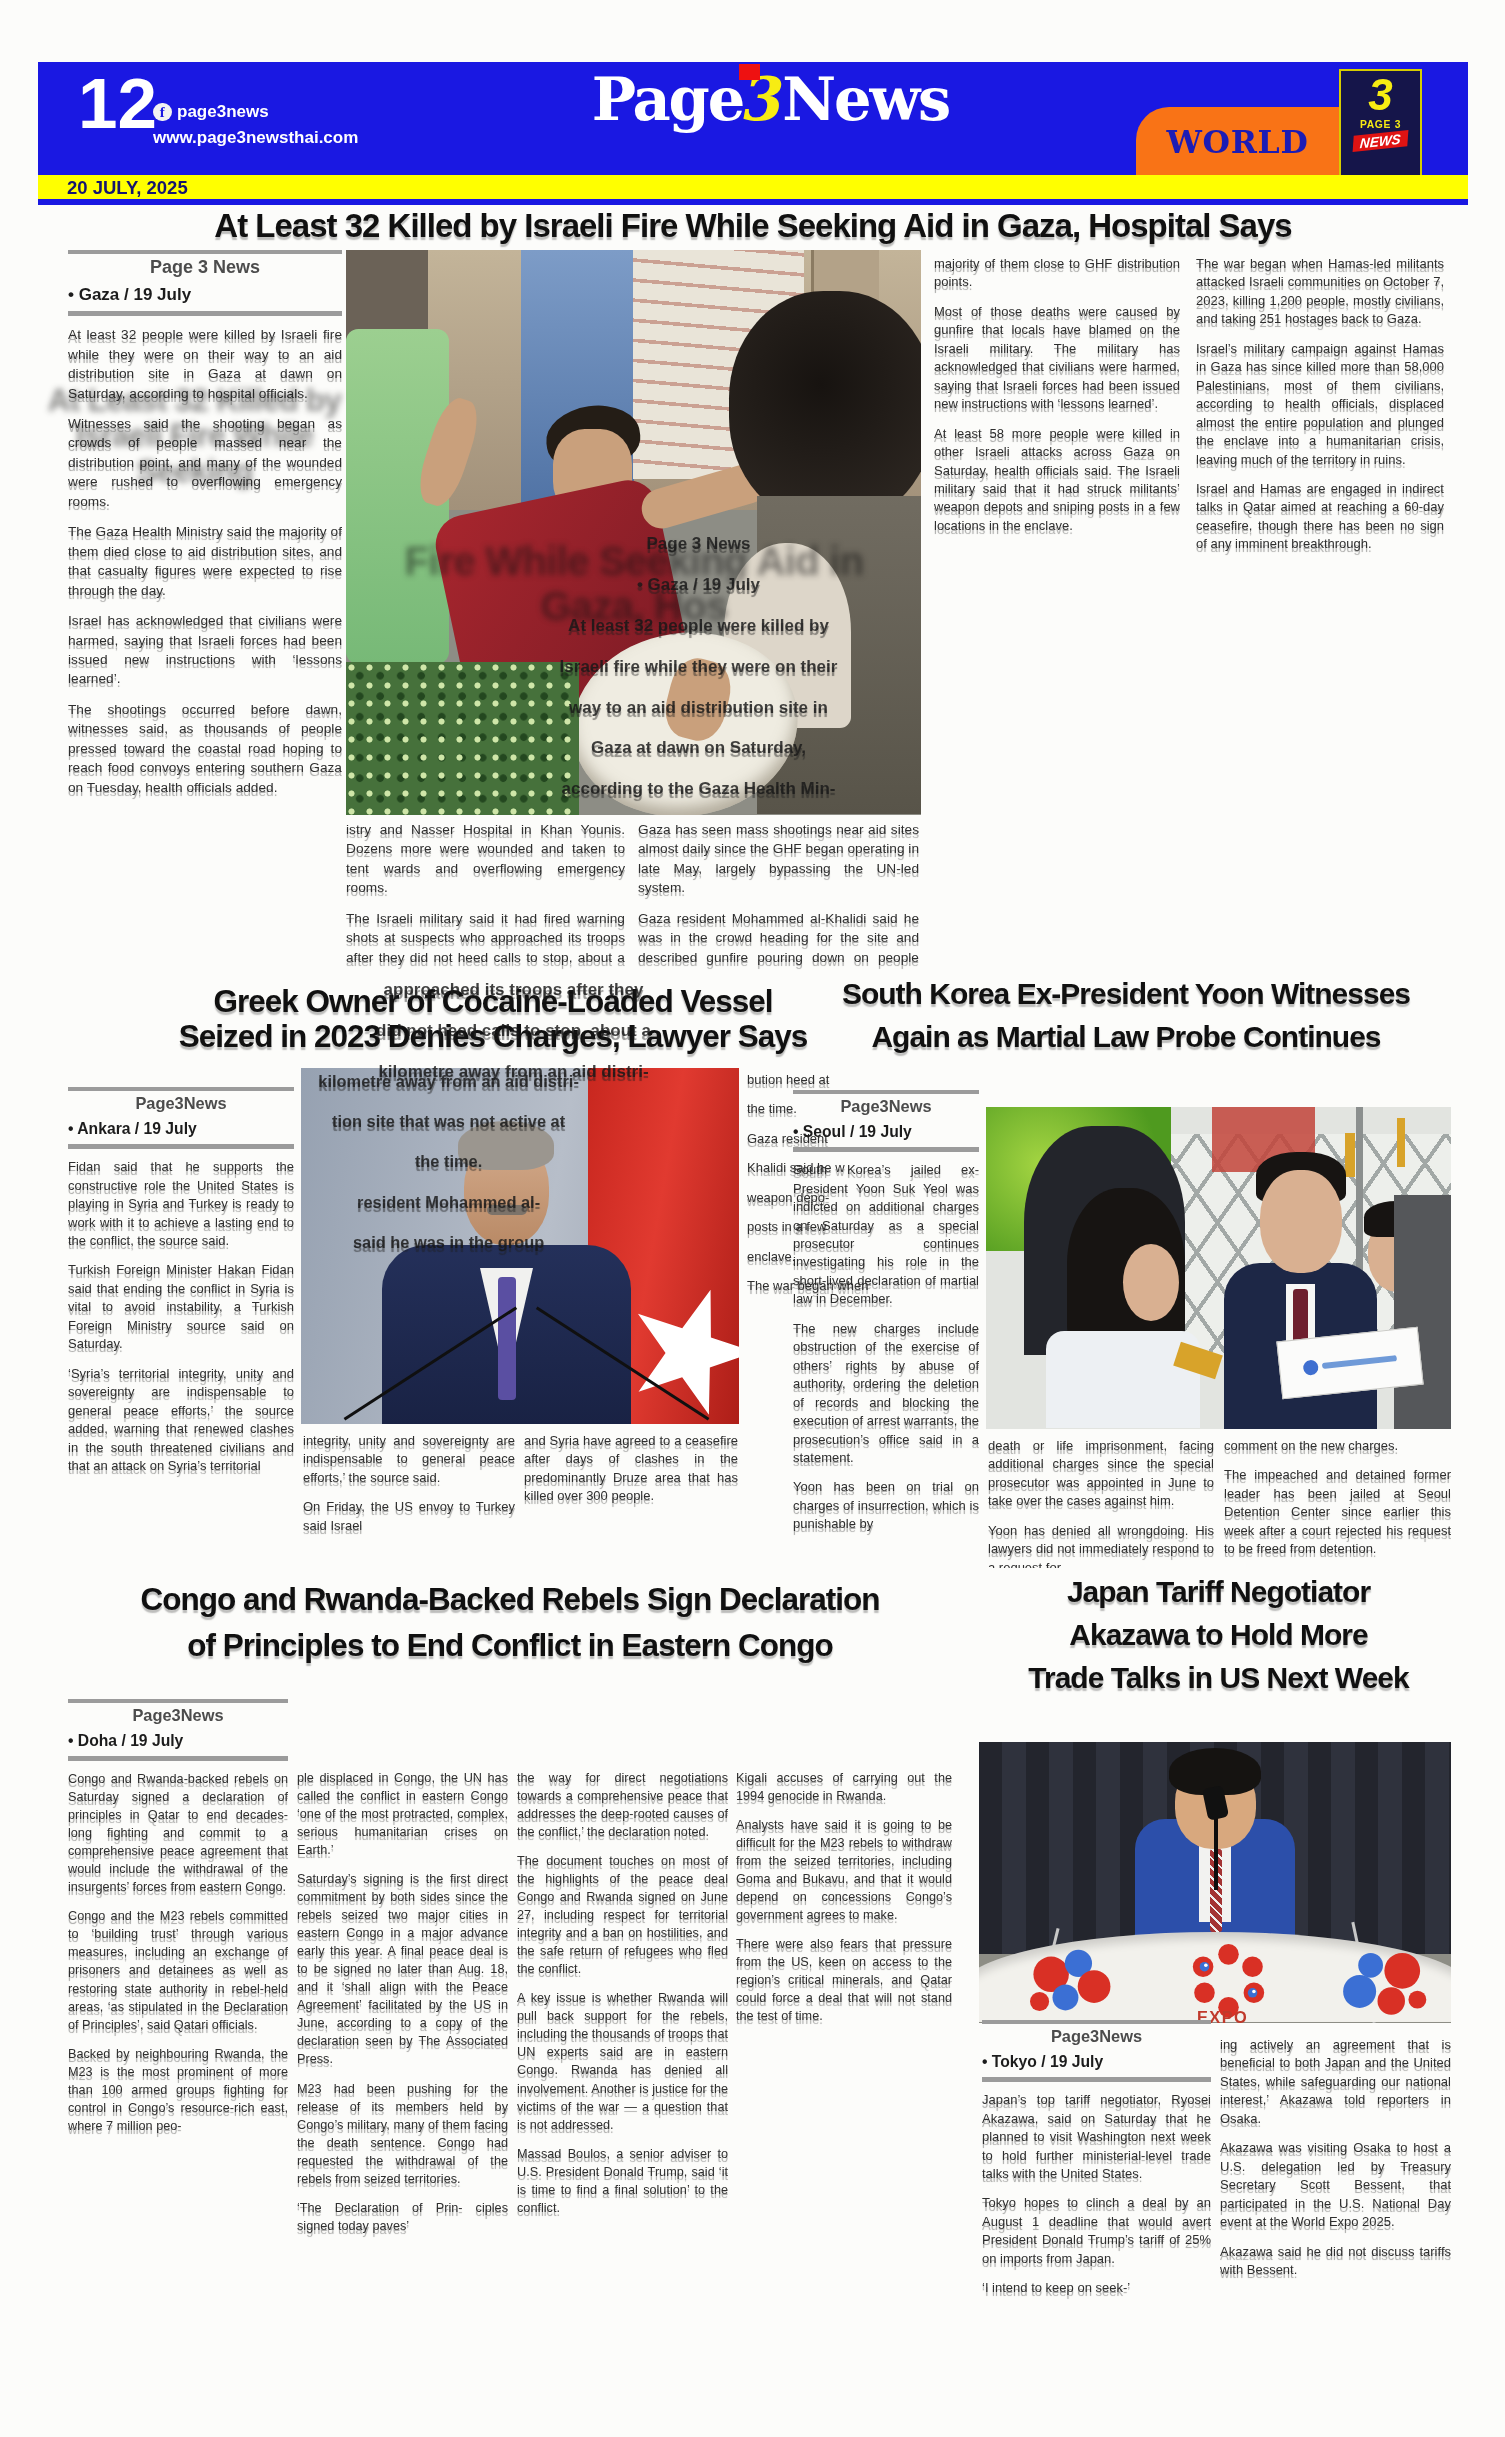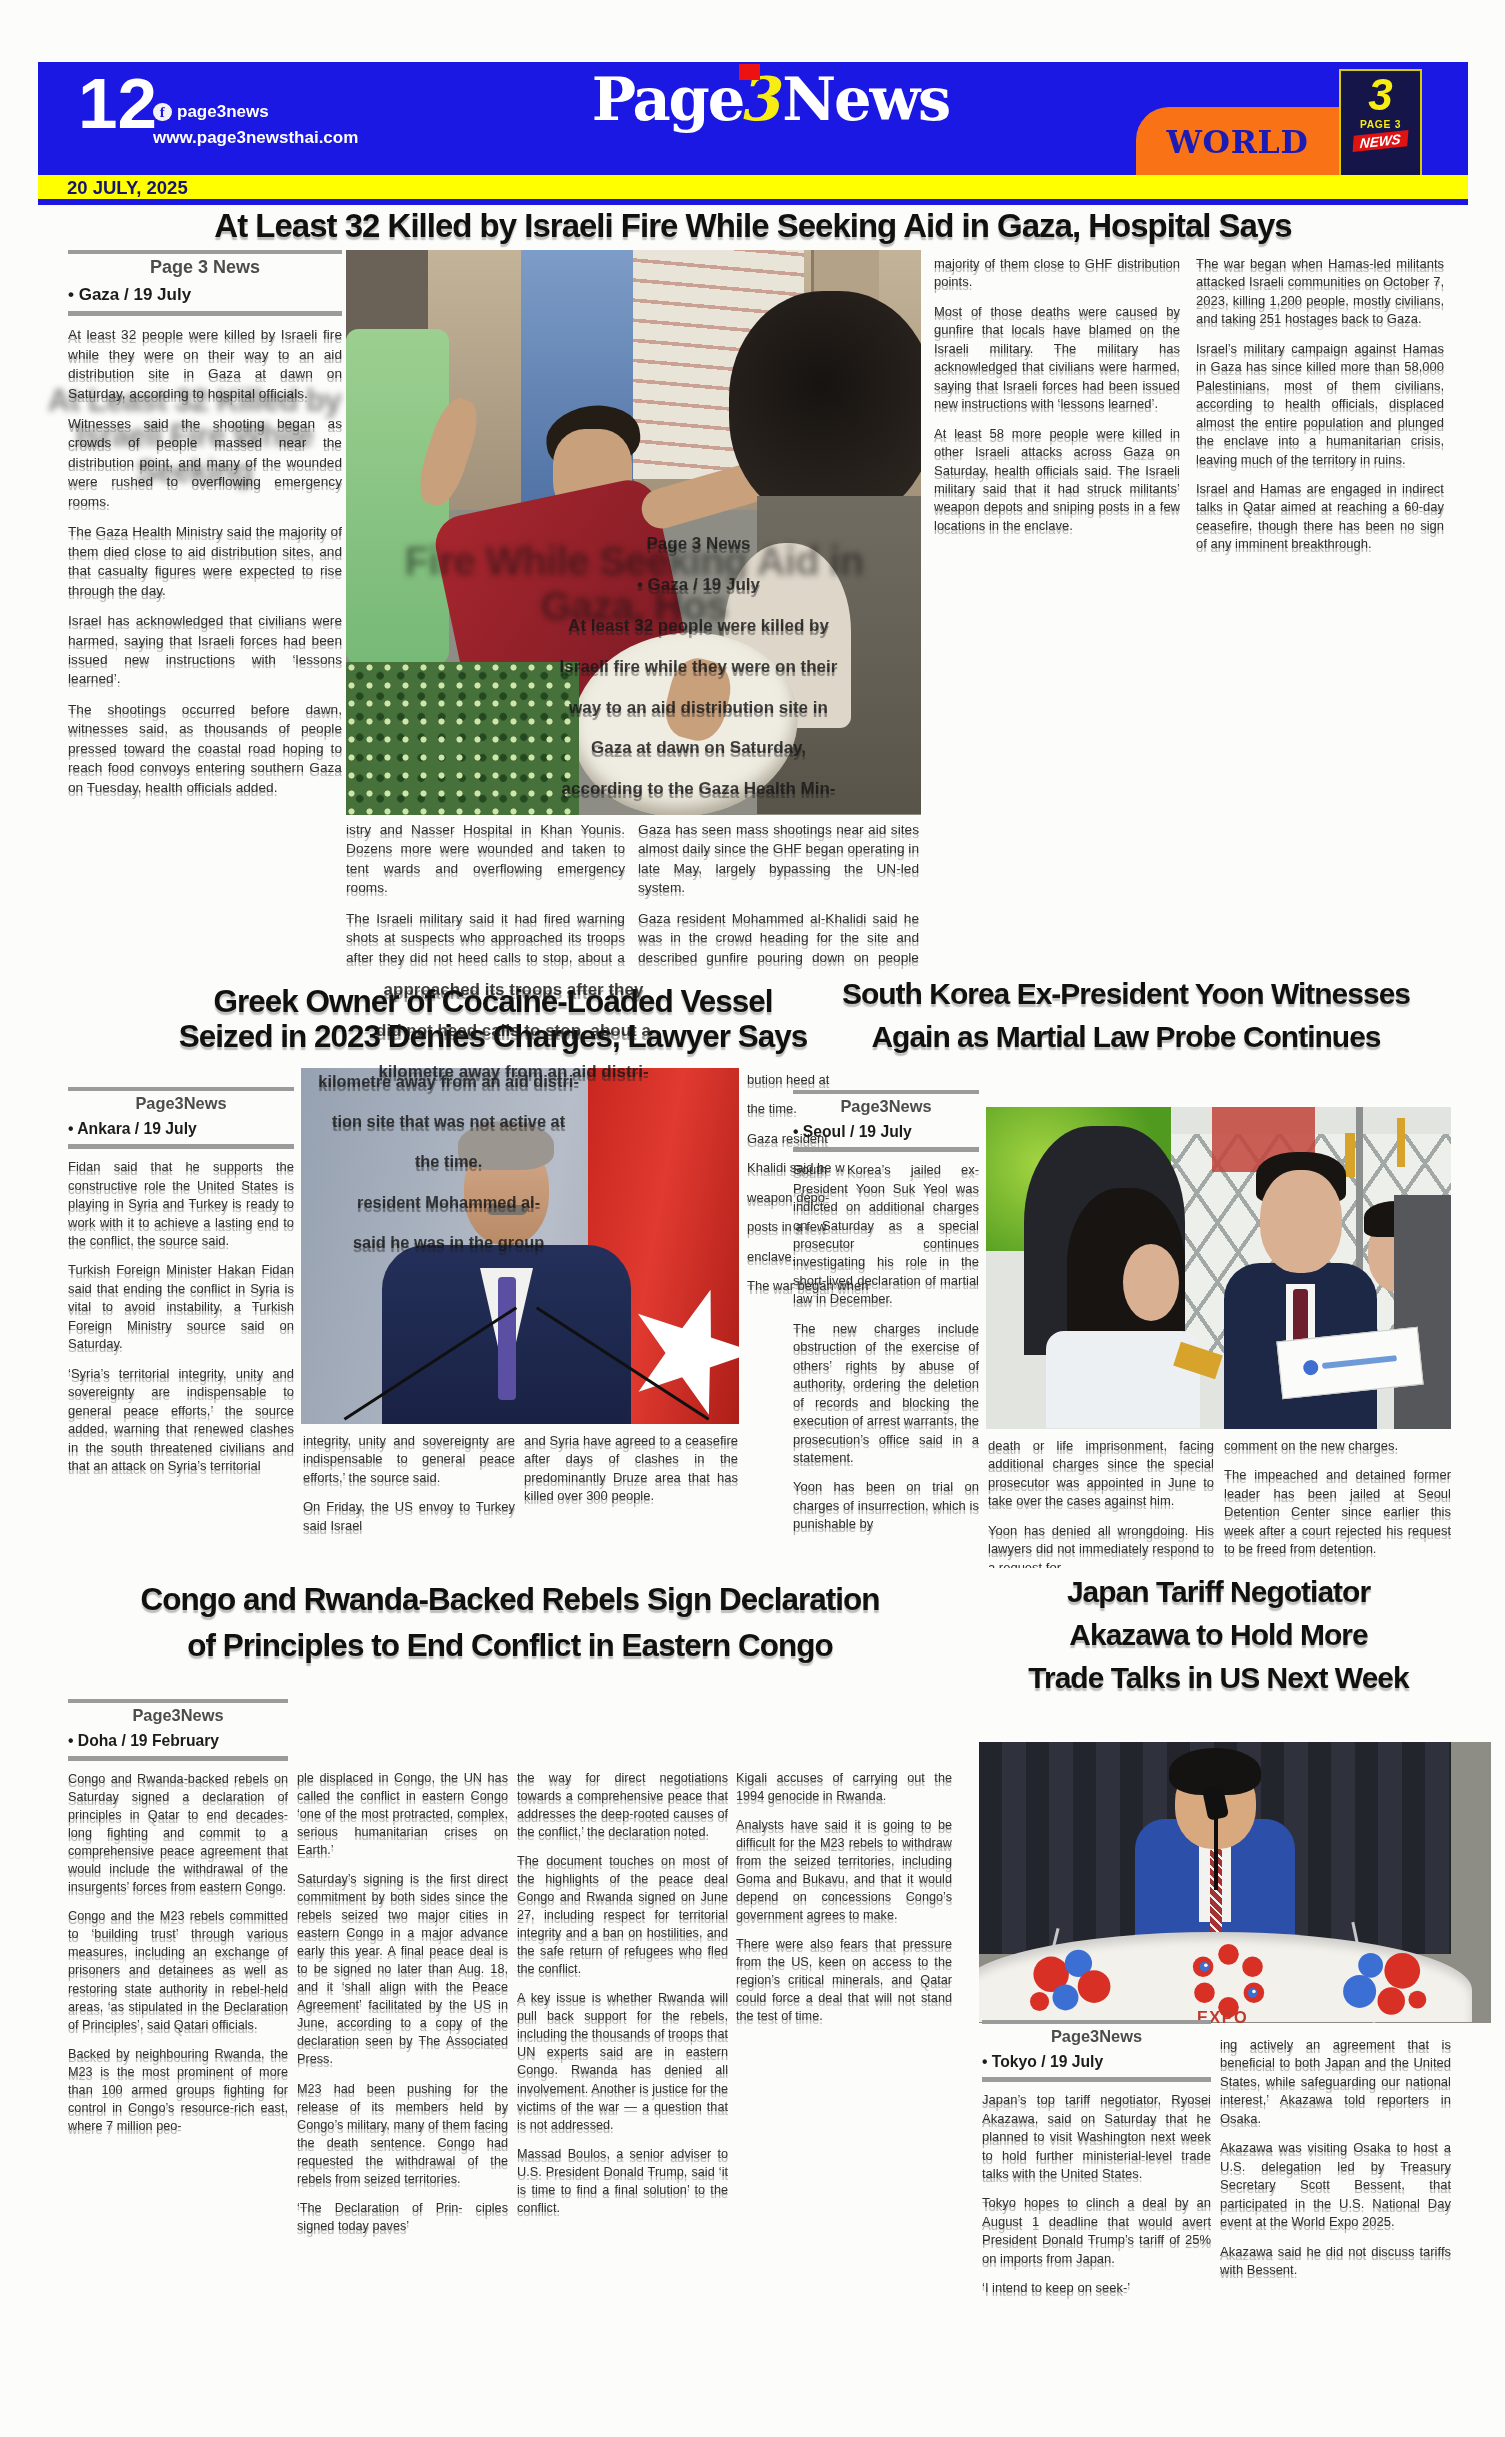--- a/index.html
+++ b/index.html
@@ -337,21 +337,21 @@
     </div>
 
   <div class="abs hl" style="left:55px;top:1582px;width:910px;font-size:31.5px;">
     <div>Congo and Rwanda-Backed Rebels Sign Declaration</div>
     <div style="margin-top:11px;">of Principles to End Conflict in Eastern Congo</div>
   </div>
 
   <div class="abs colblock" style="left:68px;top:1699px;width:220px;height:713px;">
     <div class="ruletop"></div>
     <div class="byline" style="font-size:16.4px;">Page3News</div>
-    <div class="dateline" style="font-size:15.7px;">• Doha / 19 February</div>
+    <div class="dateline" style="font-size:15.7px;">• Doha / 19 July</div>
     <div class="rule"></div>
     <div class="ghostcol" style="font-size:12.7px;">
         <p>Congo and Rwanda-backed rebels on Saturday signed a declaration of principles in Qatar to end decades-long fighting and commit to a comprehensive peace agreement that would include the withdrawal of the insurgents’ forces from eastern Congo.</p>
         <p>Congo and the M23 rebels committed to ‘building trust’ through various measures, including an exchange of prisoners and detainees as well as restoring state authority in rebel-held areas, ‘as stipulated in the Declaration of Principles’, said Qatari officials.</p>
         <p>Backed by neighbouring Rwanda, the M23 is the most prominent of more than 100 armed groups fighting for control in Congo’s resource-rich east, where 7 million peo-</p>
       </div>
   </div>
   <div class="abs colblock ghostcol" style="left:297px;top:1769px;width:211px;height:642px;font-size:12.7px;">
       <p>ple displaced in Congo, the UN has called the conflict in eastern Congo ‘one of the most protracted, complex, serious humanitarian crises on Earth.’</p>
       <p>Saturday’s signing is the first direct commitment by both sides since the rebels seized two major cities in eastern Congo in a major advance early this year. A final peace deal is to be signed no later than Aug. 18, and it ‘shall align with the Peace Agreement’ facilitated by the US in June, according to a copy of the declaration seen by The Associated Press.</p>
@@ -369,21 +369,21 @@
       <p>Analysts have said it is going to be difficult for the M23 rebels to withdraw from the seized territories, including Goma and Bukavu, and that it would depend on concessions Congo’s government agrees to make.</p>
       <p>There were also fears that pressure from the US, keen on access to the region’s critical minerals, and Qatar could force a deal that will not stand the test of time.</p>
     </div>
 
   <div class="abs hl" style="left:972px;top:1575px;width:493px;font-size:30px;">
     <div>Japan Tariff Negotiator</div>
     <div style="margin-top:9.6px;">Akazawa to Hold More</div>
     <div style="margin-top:9.6px;">Trade Talks in US Next Week</div>
   </div>
 
-  <div class="abs photo" style="left:979px;top:1742px;width:512px;height:281px;">
+  <div class="abs photo" style="left:979px;top:1742px;width:472px;height:281px;">
     <div class="pp j-curtain" style="left:0;top:0;width:472px;height:212px;"></div>
     <div class="pp j-suit" style="left:156px;top:77px;width:160px;height:137px;"></div>
     <div class="pp j-shirt" style="left:220px;top:103px;width:31.5px;height:77px;"></div>
     <div class="pp j-tie" style="left:231px;top:107px;width:12.3px;height:83px;"></div>
     <div class="pp j-head" style="left:196px;top:19px;width:81px;height:88px;"></div>
     <div class="pp j-hair" style="left:190px;top:5.5px;width:92px;height:47px;"></div>
     <div class="pp j-micpole" style="left:235px;top:66px;height:82px;"></div>
     <div class="pp j-michead" style="left:226px;top:45px;width:20.5px;height:31.5px;"></div>
     <div class="pp j-pole2" style="left:66px;top:185px;height:96px;transform:rotate(14deg);"></div>
     <div class="pp j-pole2" style="left:383px;top:179px;height:103px;transform:rotate(-12deg);"></div>

